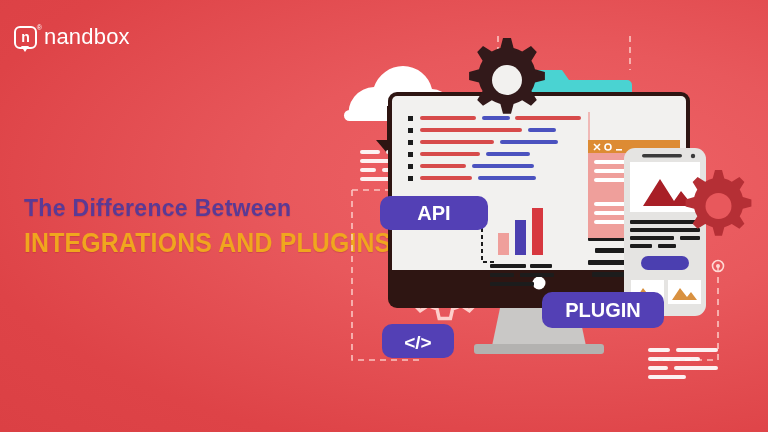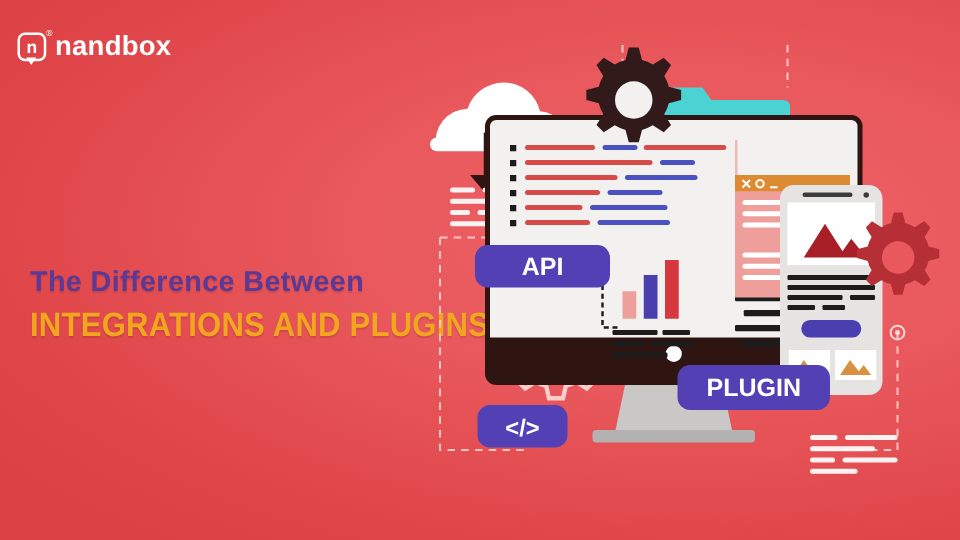--- a/index.html
+++ b/index.html
@@ -19,23 +19,23 @@
   .logo-mark{
     position:relative;width:23px;height:23px;border:2.2px solid #fff;border-radius:6px;
     display:flex;align-items:center;justify-content:center;box-sizing:border-box;
   }
   .logo-mark .n{color:#fff;font-size:14px;font-weight:700;line-height:1;font-family:"Liberation Sans",sans-serif;}
   .logo-mark:after{
     content:"";position:absolute;left:5px;bottom:-5px;width:0;height:0;
     border-left:4px solid transparent;border-right:4px solid transparent;border-top:6px solid #fff;
   }
   .logo-reg{position:absolute;right:-7px;top:-4px;color:#fff;font-size:7px;line-height:1;}
-  .logo-word{color:#fff;font-size:22px;font-weight:700;letter-spacing:.2px;}
+  .logo-word{color:#fff;font-size:22px;font-weight:400;letter-spacing:.2px;}
   
-  .headline{position:absolute;left:24px;top:212px;}
+  .headline{position:absolute;left:24px;top:195px;}
   .headline .line1{
     color:#5a3a95;font-size:23px;font-weight:700;letter-spacing:.3px;line-height:1.15;
     text-shadow:0 1px 1px rgba(120,25,30,.18);
   }
   .headline .line2{
     margin-top:8px;color:#f0a61e;font-size:27px;font-weight:700;line-height:1.05;
     letter-spacing:.2px;transform:scaleX(.92);transform-origin:left center;
     font-family:"Liberation Sans Narrow","Liberation Sans",sans-serif;
     text-shadow:0 1px 1px rgba(120,25,30,.2);
   }

